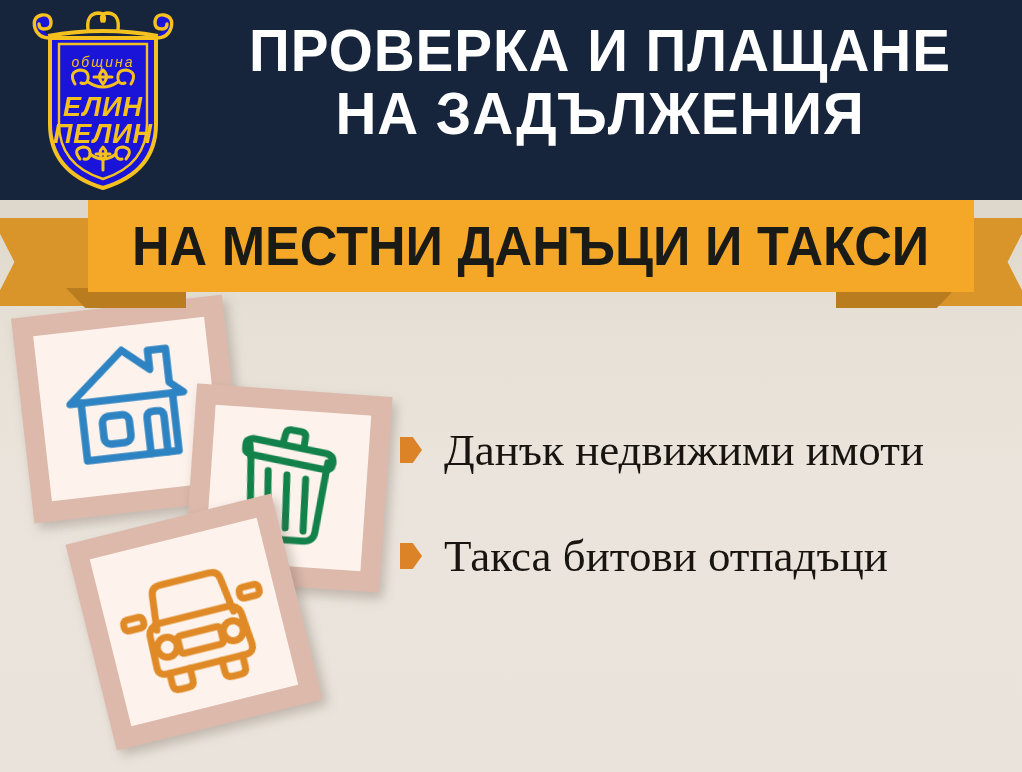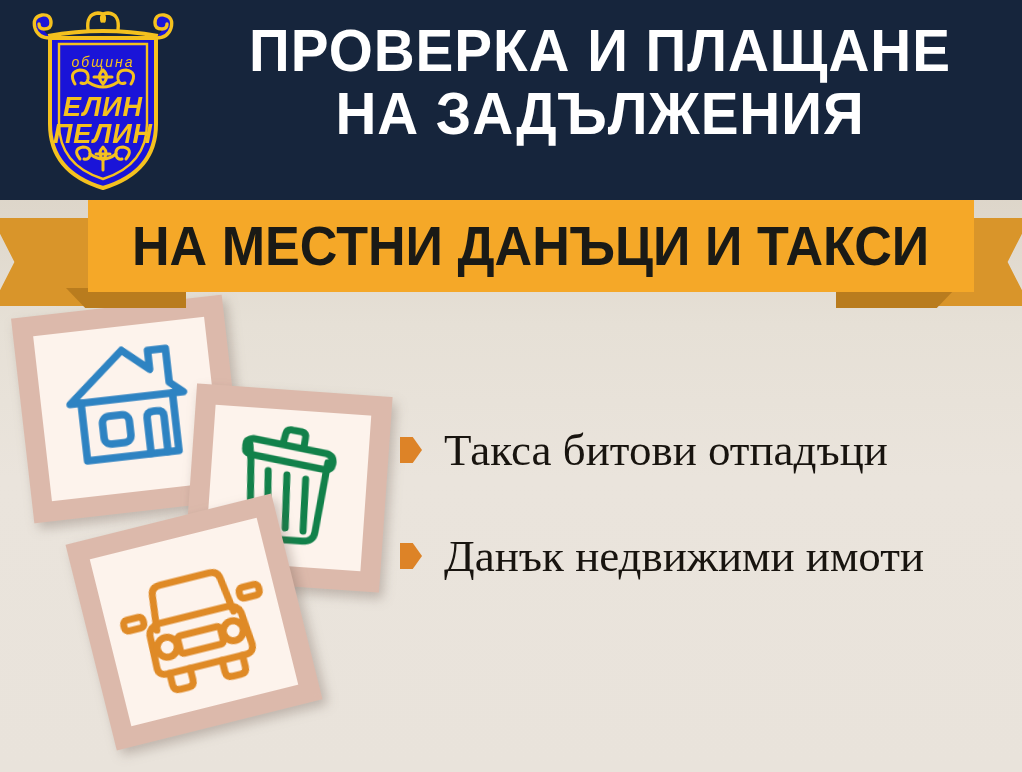--- a/index.html
+++ b/index.html
@@ -239,23 +239,23 @@
           <path d="M124 150 L124 162 Q124 168 131 168 L139 168 Q145 168 145 162 L145 150"></path>
         </g>
       </svg>
     </div>
   </div>
 
   <div class="list">
 
     <div class="list-item">
       <span class="bullet"></span>
-      <span class="list-label">Такса битови отпадъци</span>
+      <span class="list-label">Данък недвижими имоти</span>
     </div>
 
     <div class="list-item">
       <span class="bullet"></span>
-      <span class="list-label">Данък недвижими имоти</span>
+      <span class="list-label">Такса битови отпадъци</span>
     </div>
 
   </div>
 
 </div>
 
 </body></html>

